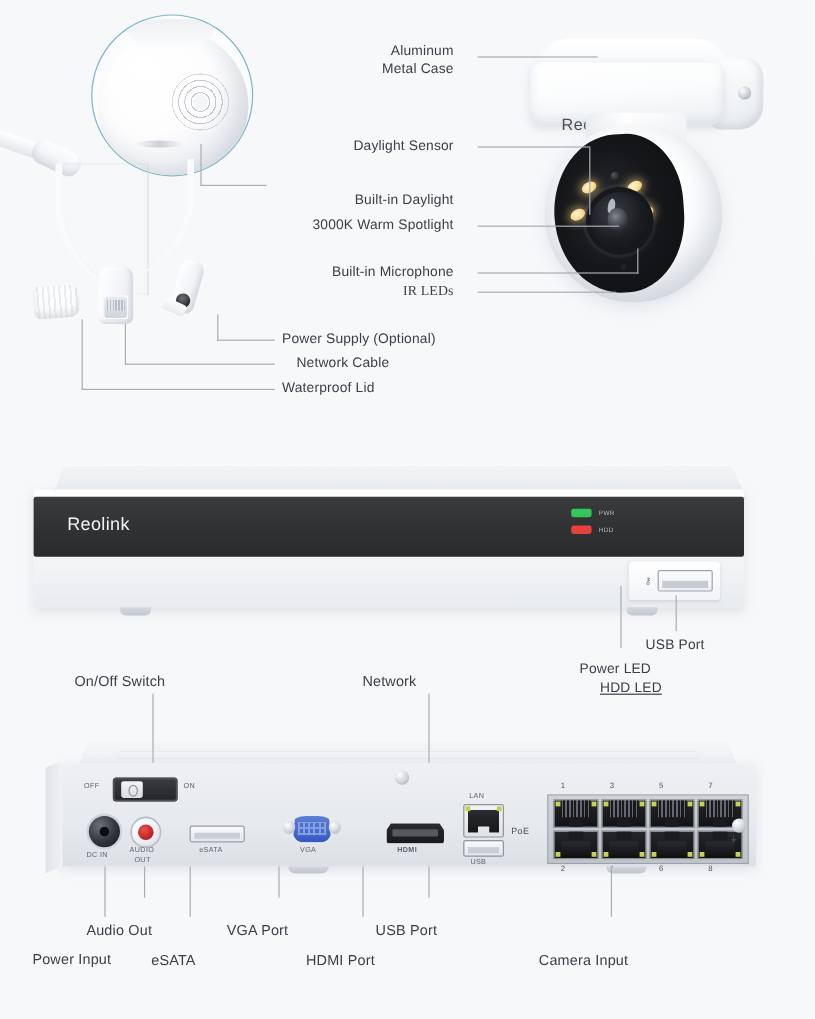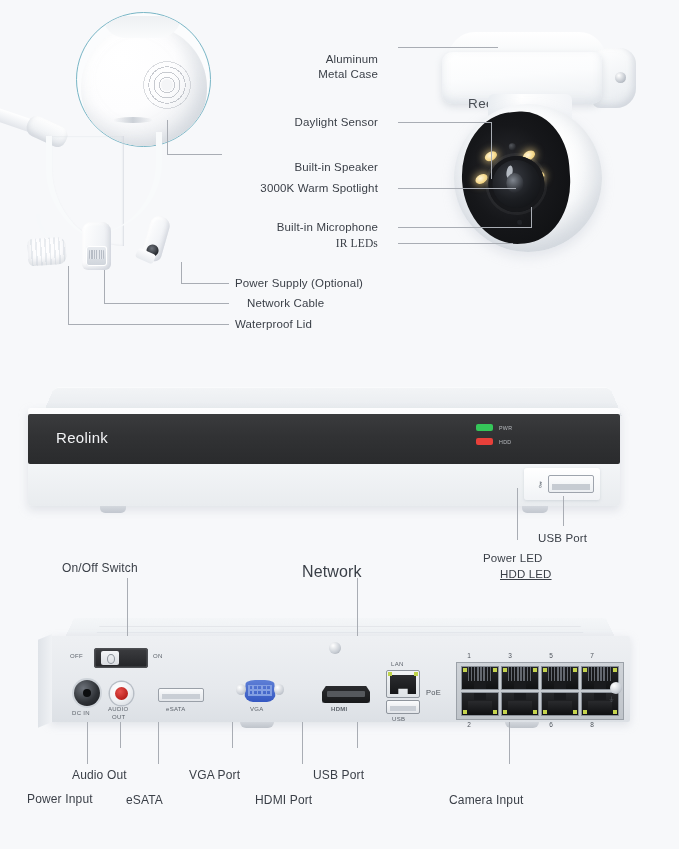--- a/index.html
+++ b/index.html
@@ -562,28 +562,28 @@
 
     <div class="ln h" style="left:181px; top:283px; width:48px;"></div>
     <div class="ln v" style="left:181px; top:262px; height:22px;"></div>
 
     <div class="ln h" style="left:104px; top:303px; width:125px;"></div>
     <div class="ln v" style="left:104px; top:270px; height:34px;"></div>
 
     <div class="ln h" style="left:68px;  top:324px; width:161px;"></div>
     <div class="ln v" style="left:68px;  top:266px; height:59px;"></div>
 
-    <div class="lbl r" style="left:238px; top:36px; width:140px;margin-top:16px;">
+    <div class="lbl r" style="left:238px; top:36px; width:140px;">
       <div>Aluminum</div>
       <div>Metal Case</div>
     </div>
 
     <div class="lbl r" style="left:238px; top:115px; width:140px;">Daylight Sensor</div>
 
-    <div class="lbl r" style="left:228px; top:160px; width:150px;">Built-in Speaker</div>
+    <div class="lbl r" style="left:228px; top:160px; width:150px;">Built-in Daylight</div>
 
     <div class="lbl r" style="left:218px; top:181px; width:160px;">3000K Warm Spotlight</div>
 
     <div class="lbl r" style="left:238px; top:220px; width:140px;">Built-in Microphone</div>
 
     <div class="lbl r" style="left:248px; top:236px; width:130px;font-family:Liberation Serif, serif;">IR LEDs</div>
 
     <div class="lbl" style="left:235px; top:276px;">Power Supply (Optional)</div>
 
     <div class="lbl" style="left:235px; top:296px;margin-left:12px;">Network Cable</div>
@@ -747,21 +747,21 @@
     <div class="ln v" style="left:87px;  top:122px; height:42px;"></div>
     <div class="ln v" style="left:120px; top:122px; height:26px;"></div>
     <div class="ln v" style="left:158px; top:122px; height:42px;"></div>
     <div class="ln v" style="left:232px; top:122px; height:26px;"></div>
     <div class="ln v" style="left:302px; top:122px; height:42px;"></div>
     <div class="ln v" style="left:357px; top:122px; height:26px;"></div>
     <div class="ln v" style="left:509px; top:122px; height:42px;"></div>
   </div>
 
   <div class="lbl c" style="left:62px; top:561px; width:130px; font-size:12px;">On/Off Switch</div>
-  <div class="lbl c" style="left:302px; top:561px; width:110px; font-size:16px;">Network</div>
+  <div class="lbl c" style="left:302px; top:561px; width:110px; font-size:12px;">Network</div>
 
   <div class="lbl c" style="left:27px;  top:792px; width:120px; font-size:12px;">Power Input</div>
   <div class="lbl c" style="left:72px;  top:768px; width:96px; font-size:12px;">Audio Out</div>
   <div class="lbl c" style="left:126px; top:793px; width:70px; font-size:12px;">eSATA</div>
   <div class="lbl c" style="left:189px; top:768px; width:88px; font-size:12px;">VGA Port</div>
   <div class="lbl c" style="left:255px; top:793px; width:96px; font-size:12px;">HDMI Port</div>
   <div class="lbl c" style="left:313px; top:768px; width:88px; font-size:12px;">USB Port</div>
   <div class="lbl c" style="left:449px; top:793px; width:120px; font-size:12px;">Camera Input</div>
 
 </div>

